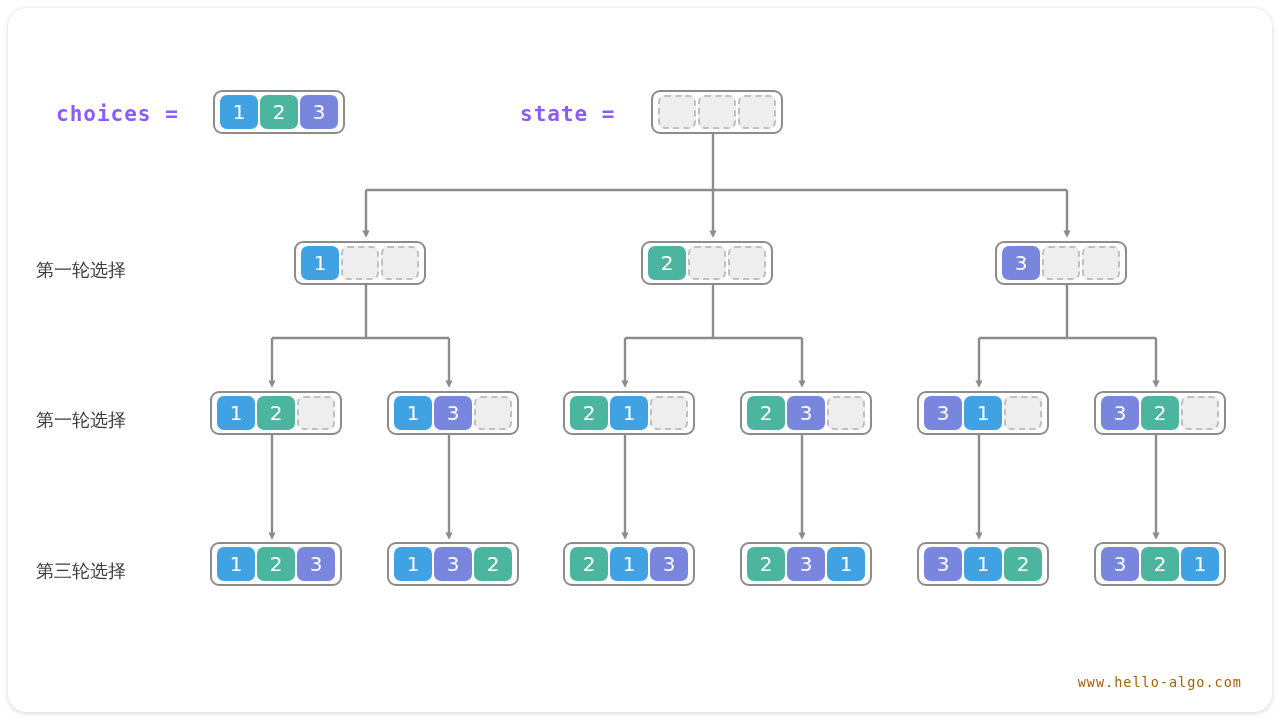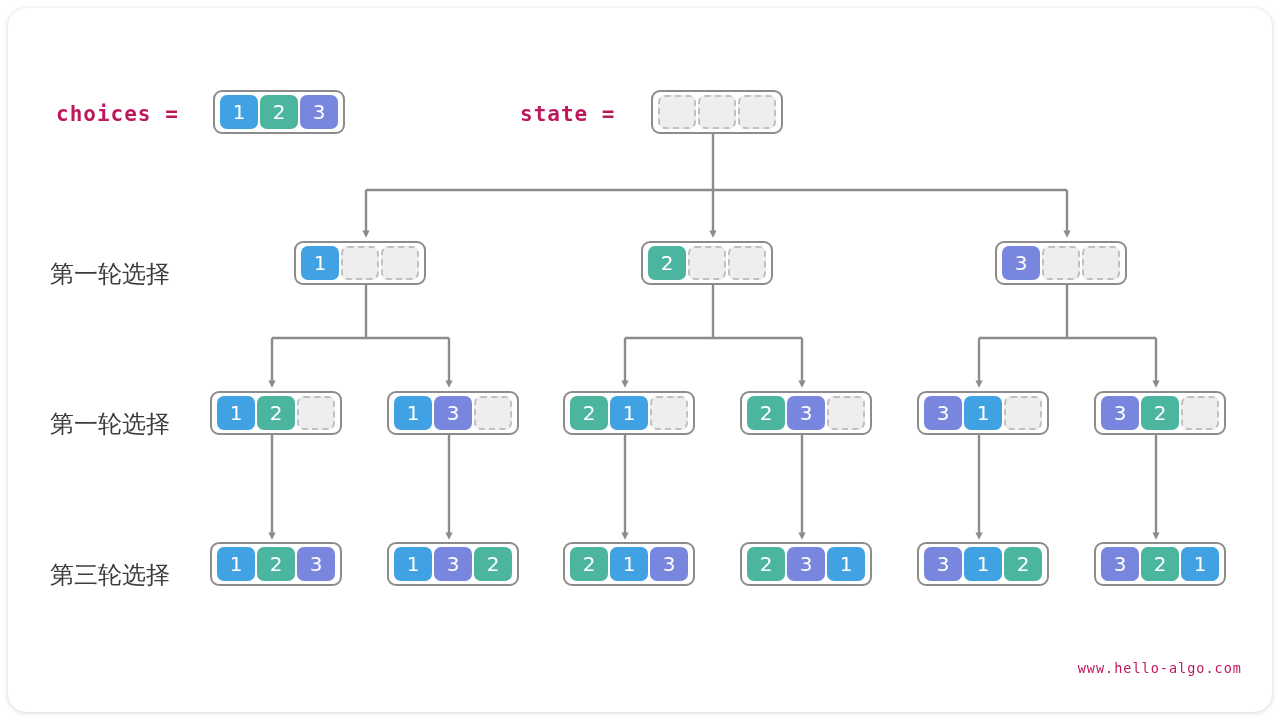--- a/index.html
+++ b/index.html
@@ -18,38 +18,37 @@
     overflow: hidden;
   }
   #stage { position: absolute; left: 0; top: 0; width: 1264px; height: 704px; }
 
   
   .mono-label {
     position: absolute;
     font-family: "DejaVu Sans Mono", "Liberation Mono", monospace;
     font-weight: bold;
     font-size: 21px;
-    color: #be185d;
+    color: #8b5cf6;
     letter-spacing: 1px;
     white-space: nowrap;
   }
   .row-label {
     position: absolute;
     font-family: "DejaVu Sans", "Liberation Sans", sans-serif;
-    font-size: 24px;
+    font-size: 18px;
     color: #3c3c3c;
     white-space: nowrap;
-    margin-left: 14px;
   }
   #watermark {
     position: absolute;
-    right: 30px; bottom: 36px;
+    right: 30px; bottom: 22px;
     font-family: "DejaVu Sans Mono", "Liberation Mono", monospace;
     font-size: 13.5px;
-    color: #be185d;
+    color: #a16207;
     letter-spacing: 1px;
     white-space: nowrap;
   }
 
   
   .group {
     position: absolute;
     box-sizing: border-box;
     display: flex;
     align-items: center;

